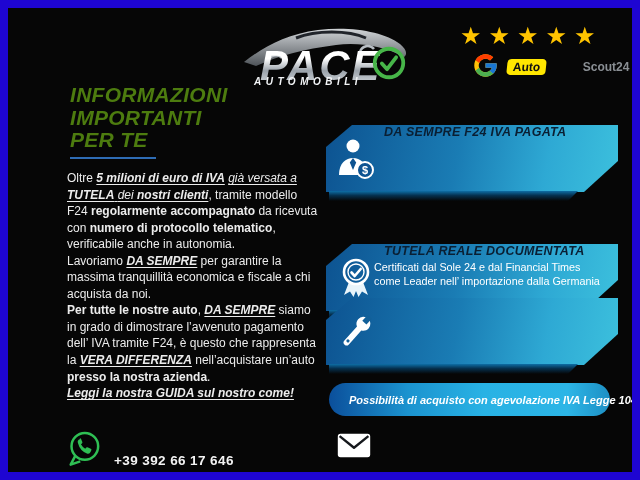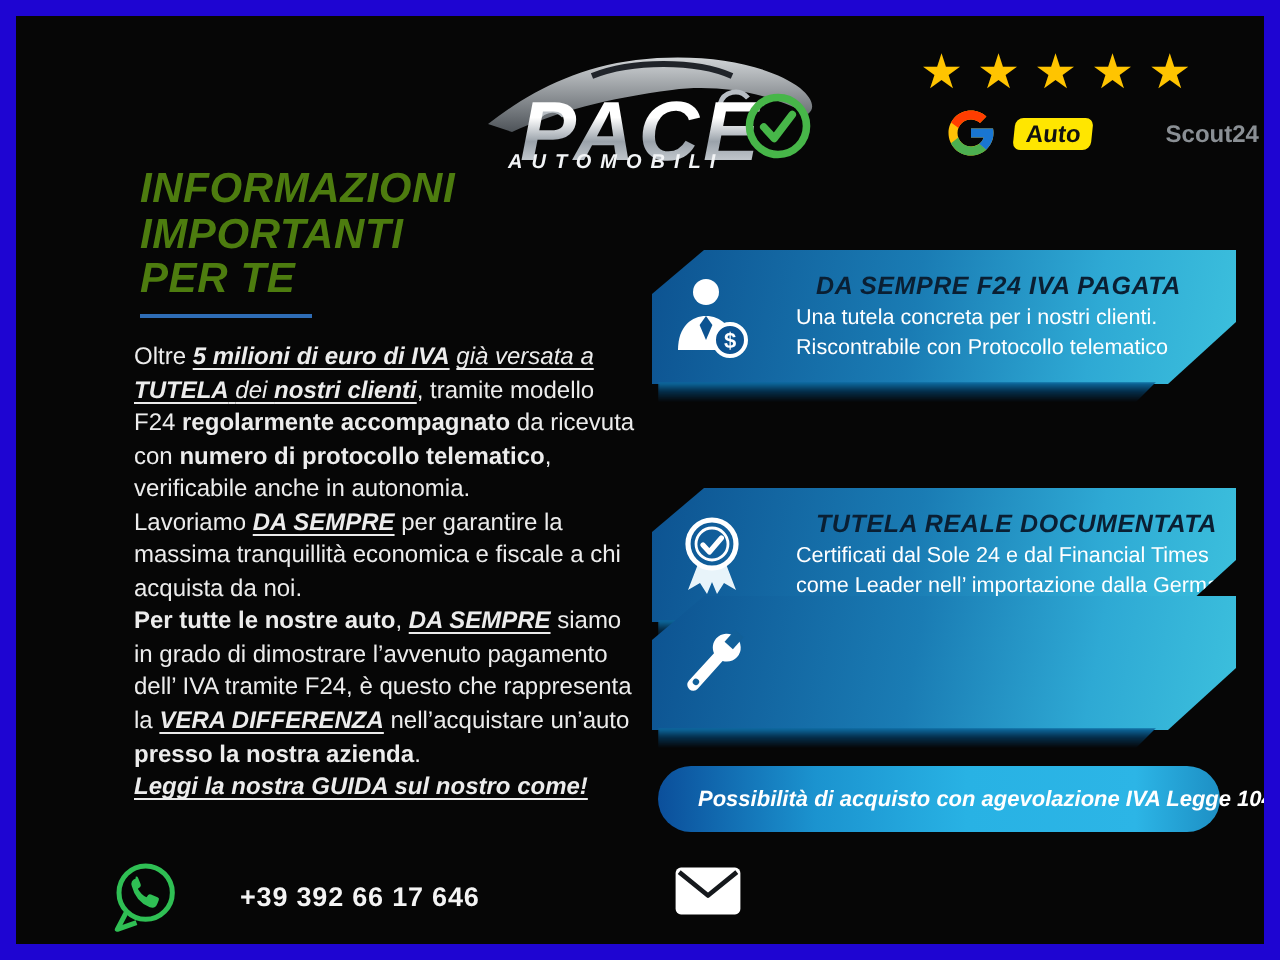--- a/index.html
+++ b/index.html
@@ -41,35 +41,35 @@
   
   .card-wrap { position:absolute; left:318px; width:292px; height:78px; }
   .card { position:relative; width:292px; height:67px;
     background:linear-gradient(100deg,#0d5391 0%,#1a7cb4 45%,#2ea9d4 75%,#3cc0dd 100%);
     clip-path:polygon(26px 0, 100% 0, 100% 36px, calc(100% - 34px) 100%, 0 100%, 0 22px); }
   .card-shadow { position:absolute; left:3px; right:14px; top:66px; height:10px;
     background:linear-gradient(180deg,#0e6ea6 0%,#05304e 45%, rgba(0,0,0,0) 100%);
     clip-path:polygon(0 0, calc(100% - 26px) 0, calc(100% - 36px) 100%, 0 100%);
     filter:blur(.5px); }
   .card-icon { position:absolute; left:10px; top:50%; transform:translateY(-50%); width:40px; height:44px; }
-  .card-content { position:absolute; left:72px; top:0; width:232px; height:100%;
-    display:flex; flex-direction:column; justify-content:center; }
+  .card-content { position:absolute; left:48px; top:0; width:232px; height:100%;
+    display:flex; flex-direction:column; justify-content:flex-start; }
   .card-title { font-size:12.5px; font-weight:700; font-style:italic; color:#0a1f33;
     letter-spacing:.3px; margin-left:10px; margin-bottom:2px; }
   .card-text { font-size:10.8px; color:#ffffff; line-height:1.32; }
 
   
   .pill { position:absolute; left:321px; top:375px; width:281px; height:33px; border-radius:17px;
     background:linear-gradient(90deg,#0b4f9b 0%,#1b93cf 28%,#28b2e4 55%,#2cb5e6 85%,#1d8fc4 100%);
     display:flex; align-items:center; padding:0 10px 0 12px; }
   .pill-text { font-size:11px; font-weight:700; font-style:italic; color:#ffffff; margin-left:8px;
     white-space:nowrap; }
 
   
-  .wa-contact { position:absolute; left:44px; top:420px; display:flex; align-items:center; gap:28px; }
+  .wa-contact { position:absolute; left:56px; top:420px; display:flex; align-items:flex-end; gap:10px; }
   .phone { color:#f4f4f4; font-weight:700; font-size:13.5px; letter-spacing:.4px; }
   .email-contact { position:absolute; left:328px; top:424px; display:flex; align-items:flex-start; gap:14px; }
   .email-texts { display:flex; flex-direction:column; }
   .email-label { color:#2fc1e8; font-weight:700; font-style:italic; font-size:11px; }
   .email-address { color:#f2f2f2; font-size:12.5px; margin-top:1px; }
 </style>
 </head>
 <body>
 
 <div class="frame">
@@ -130,21 +130,20 @@
       <div class="card">
         <svg class="card-icon" viewBox="0 0 40 44">
           <circle cx="17" cy="9" r="6.5" fill="#ffffff"></circle>
           <path d="M3 38 C3 26 10 21 17 21 C24 21 31 26 31 38 Z" fill="#ffffff"></path>
           <path d="M17 21 l3.2 4.5 L17 33 l-3.2 -7.5 z" fill="#0d5391"></path>
           <circle cx="29" cy="33" r="8" fill="#0d5391" stroke="#ffffff" stroke-width="2"></circle>
           <text x="29" y="37" font-size="11" font-weight="bold" fill="#ffffff" text-anchor="middle">$</text>
         </svg>
         <div class="card-content">
           <div class="card-title">DA SEMPRE F24 IVA PAGATA</div>
-          <div class="card-text">Una tutela concreta per i nostri clienti. Riscontrabile con Protocollo telematico</div>
         </div>
       </div>
       <div class="card-shadow"></div>
     </div>
 
     <div class="card-wrap" style="top:204px;margin-top:32px;">
       <div class="card">
         <svg class="card-icon" viewBox="0 0 40 44">
           <path d="M13 26 l-5 13 6 -3.5 3.5 5.5 5 -12z" fill="#e8f4fa"></path>
           <path d="M27 26 l5 13 -6 -3.5 -3.5 5.5 -5 -12z" fill="#e8f4fa"></path>

